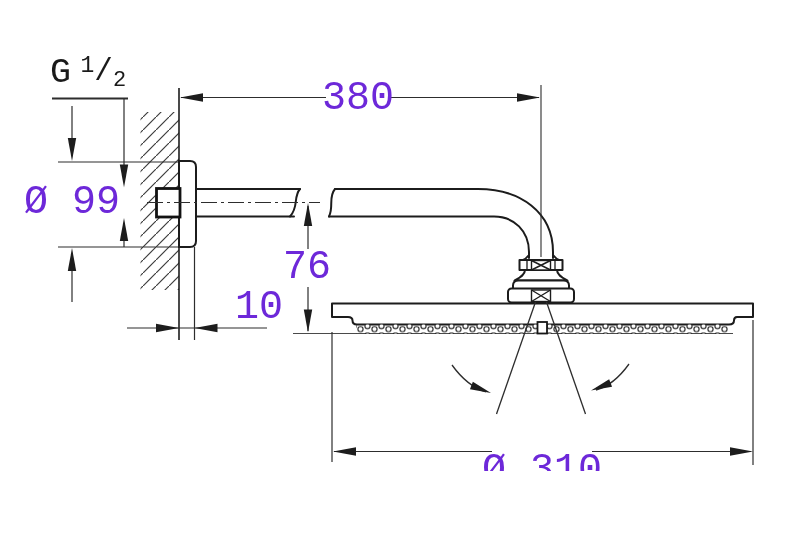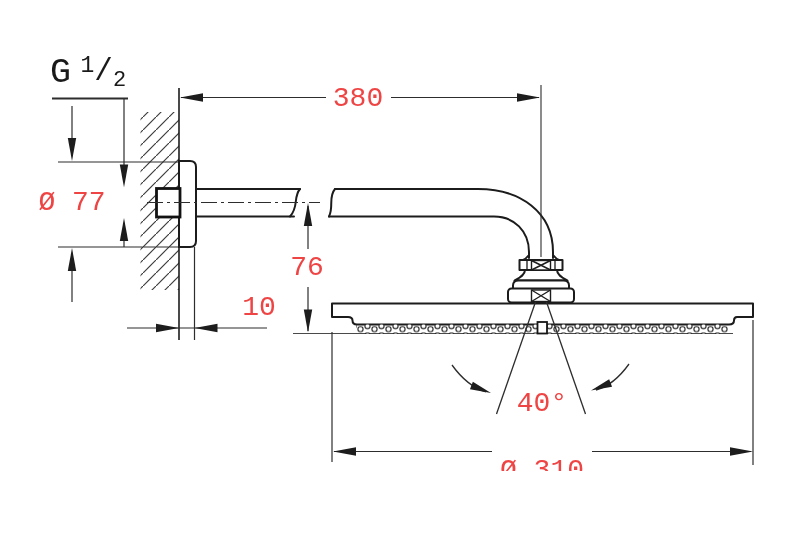--- a/index.html
+++ b/index.html
@@ -7,22 +7,22 @@
     position:relative;
     width:800px;height:471px;
     background:#ffffff;
     font-family:Liberation Mono, monospace;
     overflow:hidden;
   }
   #lineart{position:absolute;left:0;top:0;}
   .dim-label{
     position:absolute;
     transform:translate(-50%,-50%);
-    color:#ef4444;
-    font-size:28px;
+    color:#6d28d9;
+    font-size:40px;
     line-height:1;
     white-space:nowrap;
     letter-spacing:0px;
     text-align:right;
   }
   .thread-label{
     position:absolute;
     transform:translate(-50%,-50%);
     color:#1a1a1a;
     line-height:1;
@@ -174,23 +174,22 @@
     </g>
   </svg>
 
   <div class="thread-label" style="left:88px;top:73px;">
     <span class="g">G</span>
     <span class="sup">1</span><span class="slash">/</span><span class="sub">2</span>
   </div>
 
   <div class="dim-label" style="left:358px;top:99px;">380</div>
 
-  <div class="dim-label" style="left:72px;top:203px;">Ø 77</div>
+  <div class="dim-label" style="left:72px;top:203px;">Ø 99</div>
 
   <div class="dim-label" style="left:307px;top:268px;">76</div>
 
   <div class="dim-label" style="left:243px;top:308px;margin-left:16px;">10</div>
 
-  <div class="dim-label" style="left:542px;top:404px;">40°</div>
 
   <div class="dim-label" style="left:542px;top:471px;">Ø 310</div>
 
 </div>
 
 </body></html>

